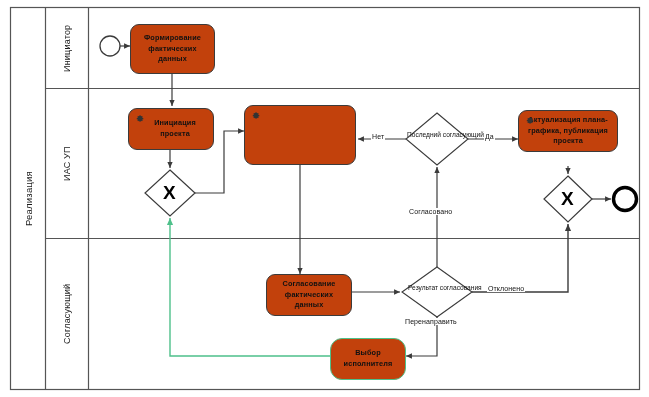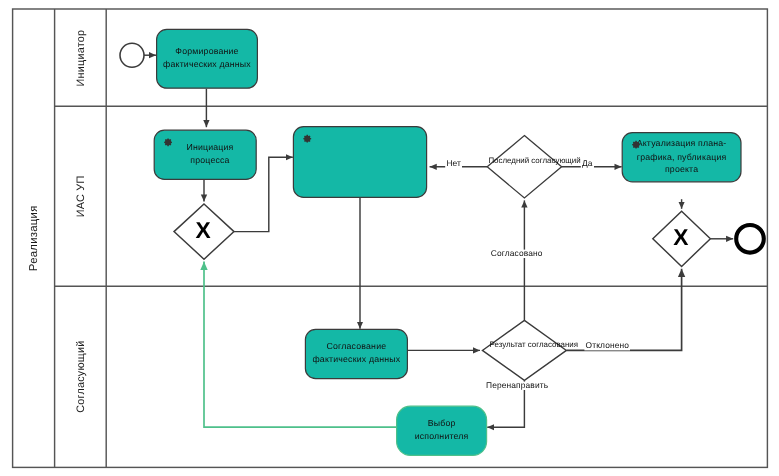--- a/index.html
+++ b/index.html
@@ -15,28 +15,29 @@
     white-space:nowrap;
     text-align:center;
   }
   .pool-label{font-size:9.5px;}
 
   .task{
     position:absolute;
     box-sizing:border-box;
     border:1.2px solid #3b3b3b;
     border-radius:9px;
-    background:#14b8a6;
+    background:#c2410c;
     display:flex;align-items:center;justify-content:center;
     text-align:center;
     font-size:7.3px;
     line-height:1.45;
     color:#111111;
     padding:20px 3px;
     letter-spacing:.15px;
+    font-weight:bold;
   }
   .task.green{border-color:#4ec08a;}
   .task span{display:block;width:100%;}
 
   .gearicon{position:absolute;width:11px;height:11px;}
 
   .edge-label{
     position:absolute;
     font-size:7px;
     color:#111111;
@@ -119,39 +120,39 @@
 
   <div class="task" style="left:130px;top:24px;width:85px;height:50px;">
     <span>Формирование фактических данных</span>
   </div>
 
   <div class="task" style="left:128px;top:108px;width:86px;height:37px;">
     <svg class="gearicon" style="left:5px;top:4px;" viewBox="0 0 24 24">
       <path d="M12 8.2a3.8 3.8 0 100 7.6 3.8 3.8 0 000-7.6zm0 5.8a2 2 0 110-4 2 2 0 010 4z" fill="#333"></path>
       <path d="M20.3 13.6l-1.7-.3a6.8 6.8 0 00-.5-1.3l1-1.4-1.7-1.7-1.4 1a6.8 6.8 0 00-1.3-.5l-.3-1.7h-2.4l-.3 1.7c-.5.1-.9.3-1.3.5l-1.4-1-1.7 1.7 1 1.4c-.2.4-.4.8-.5 1.3l-1.7.3v2.4l1.7.3c.1.5.3.9.5 1.3l-1 1.4 1.7 1.7 1.4-1c.4.2.8.4 1.3.5l.3 1.7h2.4l.3-1.7c.5-.1.9-.3 1.3-.5l1.4 1 1.7-1.7-1-1.4c.2-.4.4-.8.5-1.3l1.7-.3z" fill="#333" transform="translate(0,-2.6)"></path>
     </svg>
-    <span style="padding-left:8px;">Инициация процесса</span>
+    <span style="padding-left:8px;">Инициация проекта</span>
   </div>
 
   <div class="task" style="left:244px;top:105px;width:112px;height:60px;">
     <svg class="gearicon" style="left:5px;top:4px;" viewBox="0 0 24 24">
       <path d="M12 8.2a3.8 3.8 0 100 7.6 3.8 3.8 0 000-7.6zm0 5.8a2 2 0 110-4 2 2 0 010 4z" fill="#333"></path>
       <path d="M20.3 13.6l-1.7-.3a6.8 6.8 0 00-.5-1.3l1-1.4-1.7-1.7-1.4 1a6.8 6.8 0 00-1.3-.5l-.3-1.7h-2.4l-.3 1.7c-.5.1-.9.3-1.3.5l-1.4-1-1.7 1.7 1 1.4c-.2.4-.4.8-.5 1.3l-1.7.3v2.4l1.7.3c.1.5.3.9.5 1.3l-1 1.4 1.7 1.7 1.4-1c.4.2.8.4 1.3.5l.3 1.7h2.4l.3-1.7c.5-.1.9-.3 1.3-.5l1.4 1 1.7-1.7-1-1.4c.2-.4.4-.8.5-1.3l1.7-.3z" fill="#333" transform="translate(0,-2.6)"></path>
     </svg>
   </div>
 
   <div class="task" style="left:518px;top:110px;width:100px;height:42px;">
     <svg class="gearicon" style="left:5px;top:4px;" viewBox="0 0 24 24">
       <path d="M12 8.2a3.8 3.8 0 100 7.6 3.8 3.8 0 000-7.6zm0 5.8a2 2 0 110-4 2 2 0 010 4z" fill="#333"></path>
       <path d="M20.3 13.6l-1.7-.3a6.8 6.8 0 00-.5-1.3l1-1.4-1.7-1.7-1.4 1a6.8 6.8 0 00-1.3-.5l-.3-1.7h-2.4l-.3 1.7c-.5.1-.9.3-1.3.5l-1.4-1-1.7 1.7 1 1.4c-.2.4-.4.8-.5 1.3l-1.7.3v2.4l1.7.3c.1.5.3.9.5 1.3l-1 1.4 1.7 1.7 1.4-1c.4.2.8.4 1.3.5l.3 1.7h2.4l.3-1.7c.5-.1.9-.3 1.3-.5l1.4 1 1.7-1.7-1-1.4c.2-.4.4-.8.5-1.3l1.7-.3z" fill="#333" transform="translate(0,-2.6)"></path>
     </svg>
     <span>Актуализация плана-графика, публикация проекта</span>
   </div>
 
-  <div class="task" style="left:254px;top:274px;width:86px;height:38px;">
+  <div class="task" style="left:266px;top:274px;width:86px;height:38px;">
     <span>Согласование фактических данных</span>
   </div>
 
   <div class="task green" style="left:330px;top:338px;width:76px;height:36px;border-radius:12px;">
     <span>Выбор исполнителя</span>
   </div>
 
   <div class="xmark" style="left:163px;top:183px;">X</div>
   <div class="xmark" style="left:561px;top:189px;">X</div>
 

